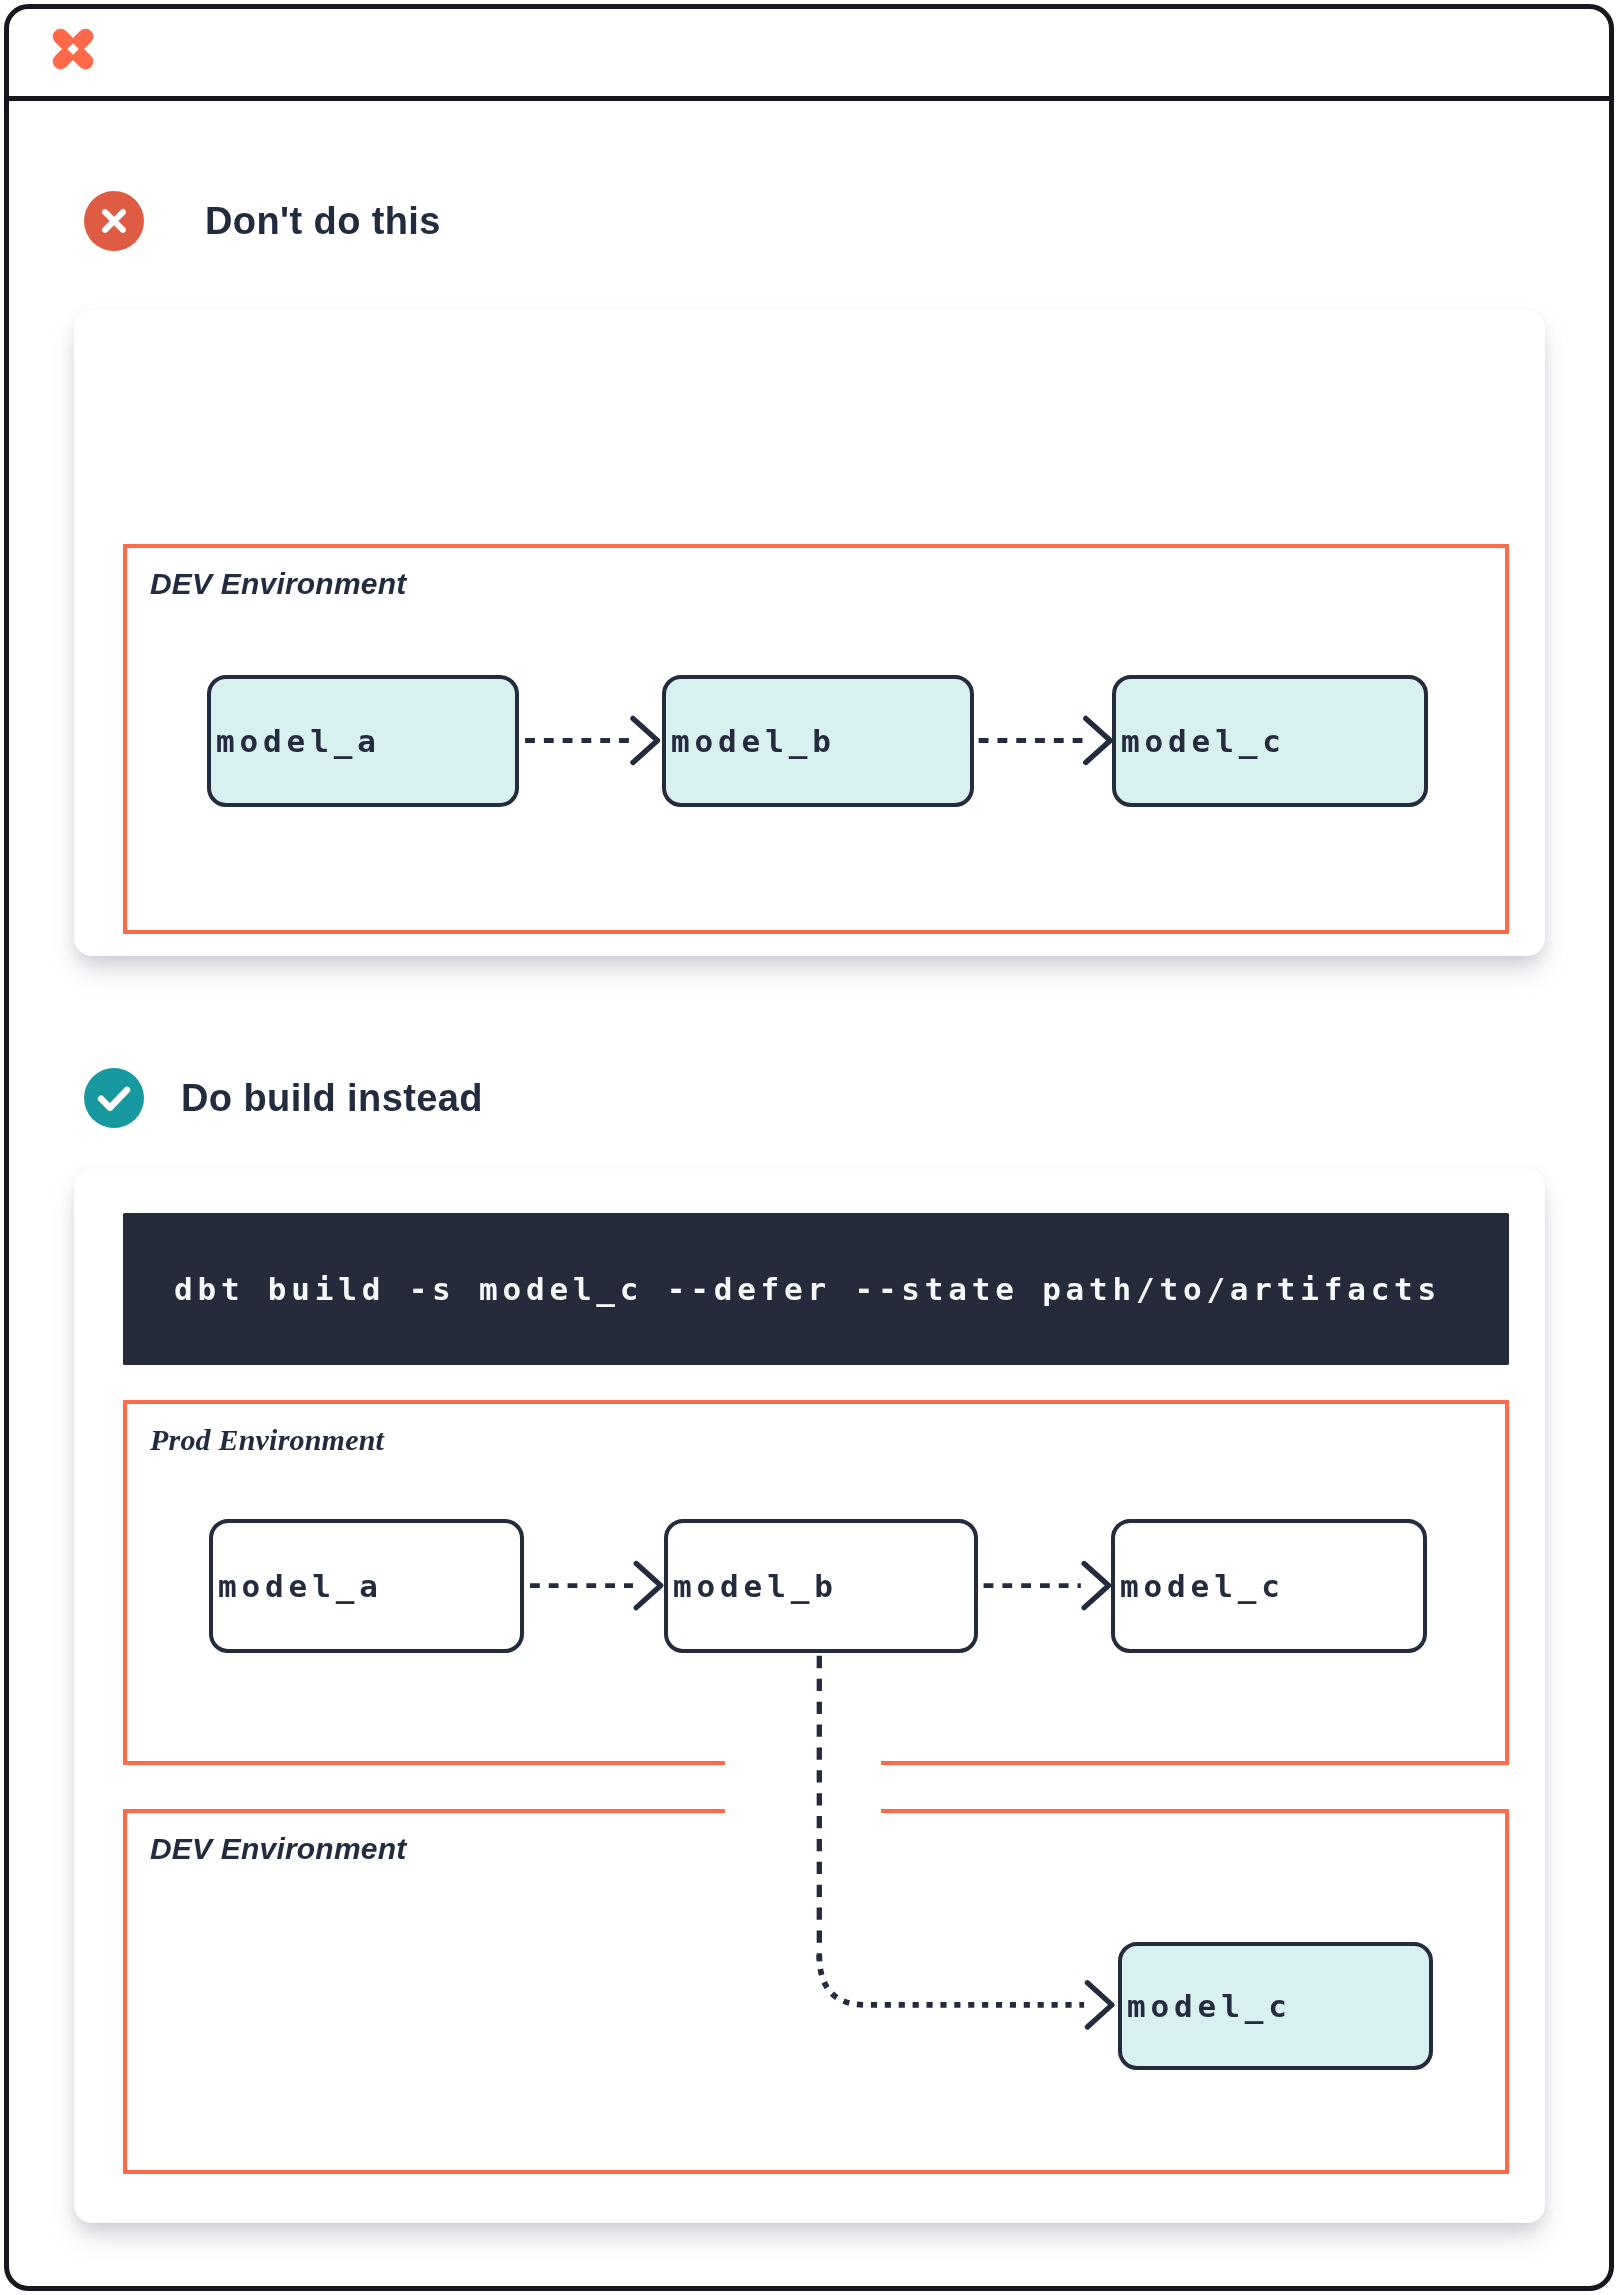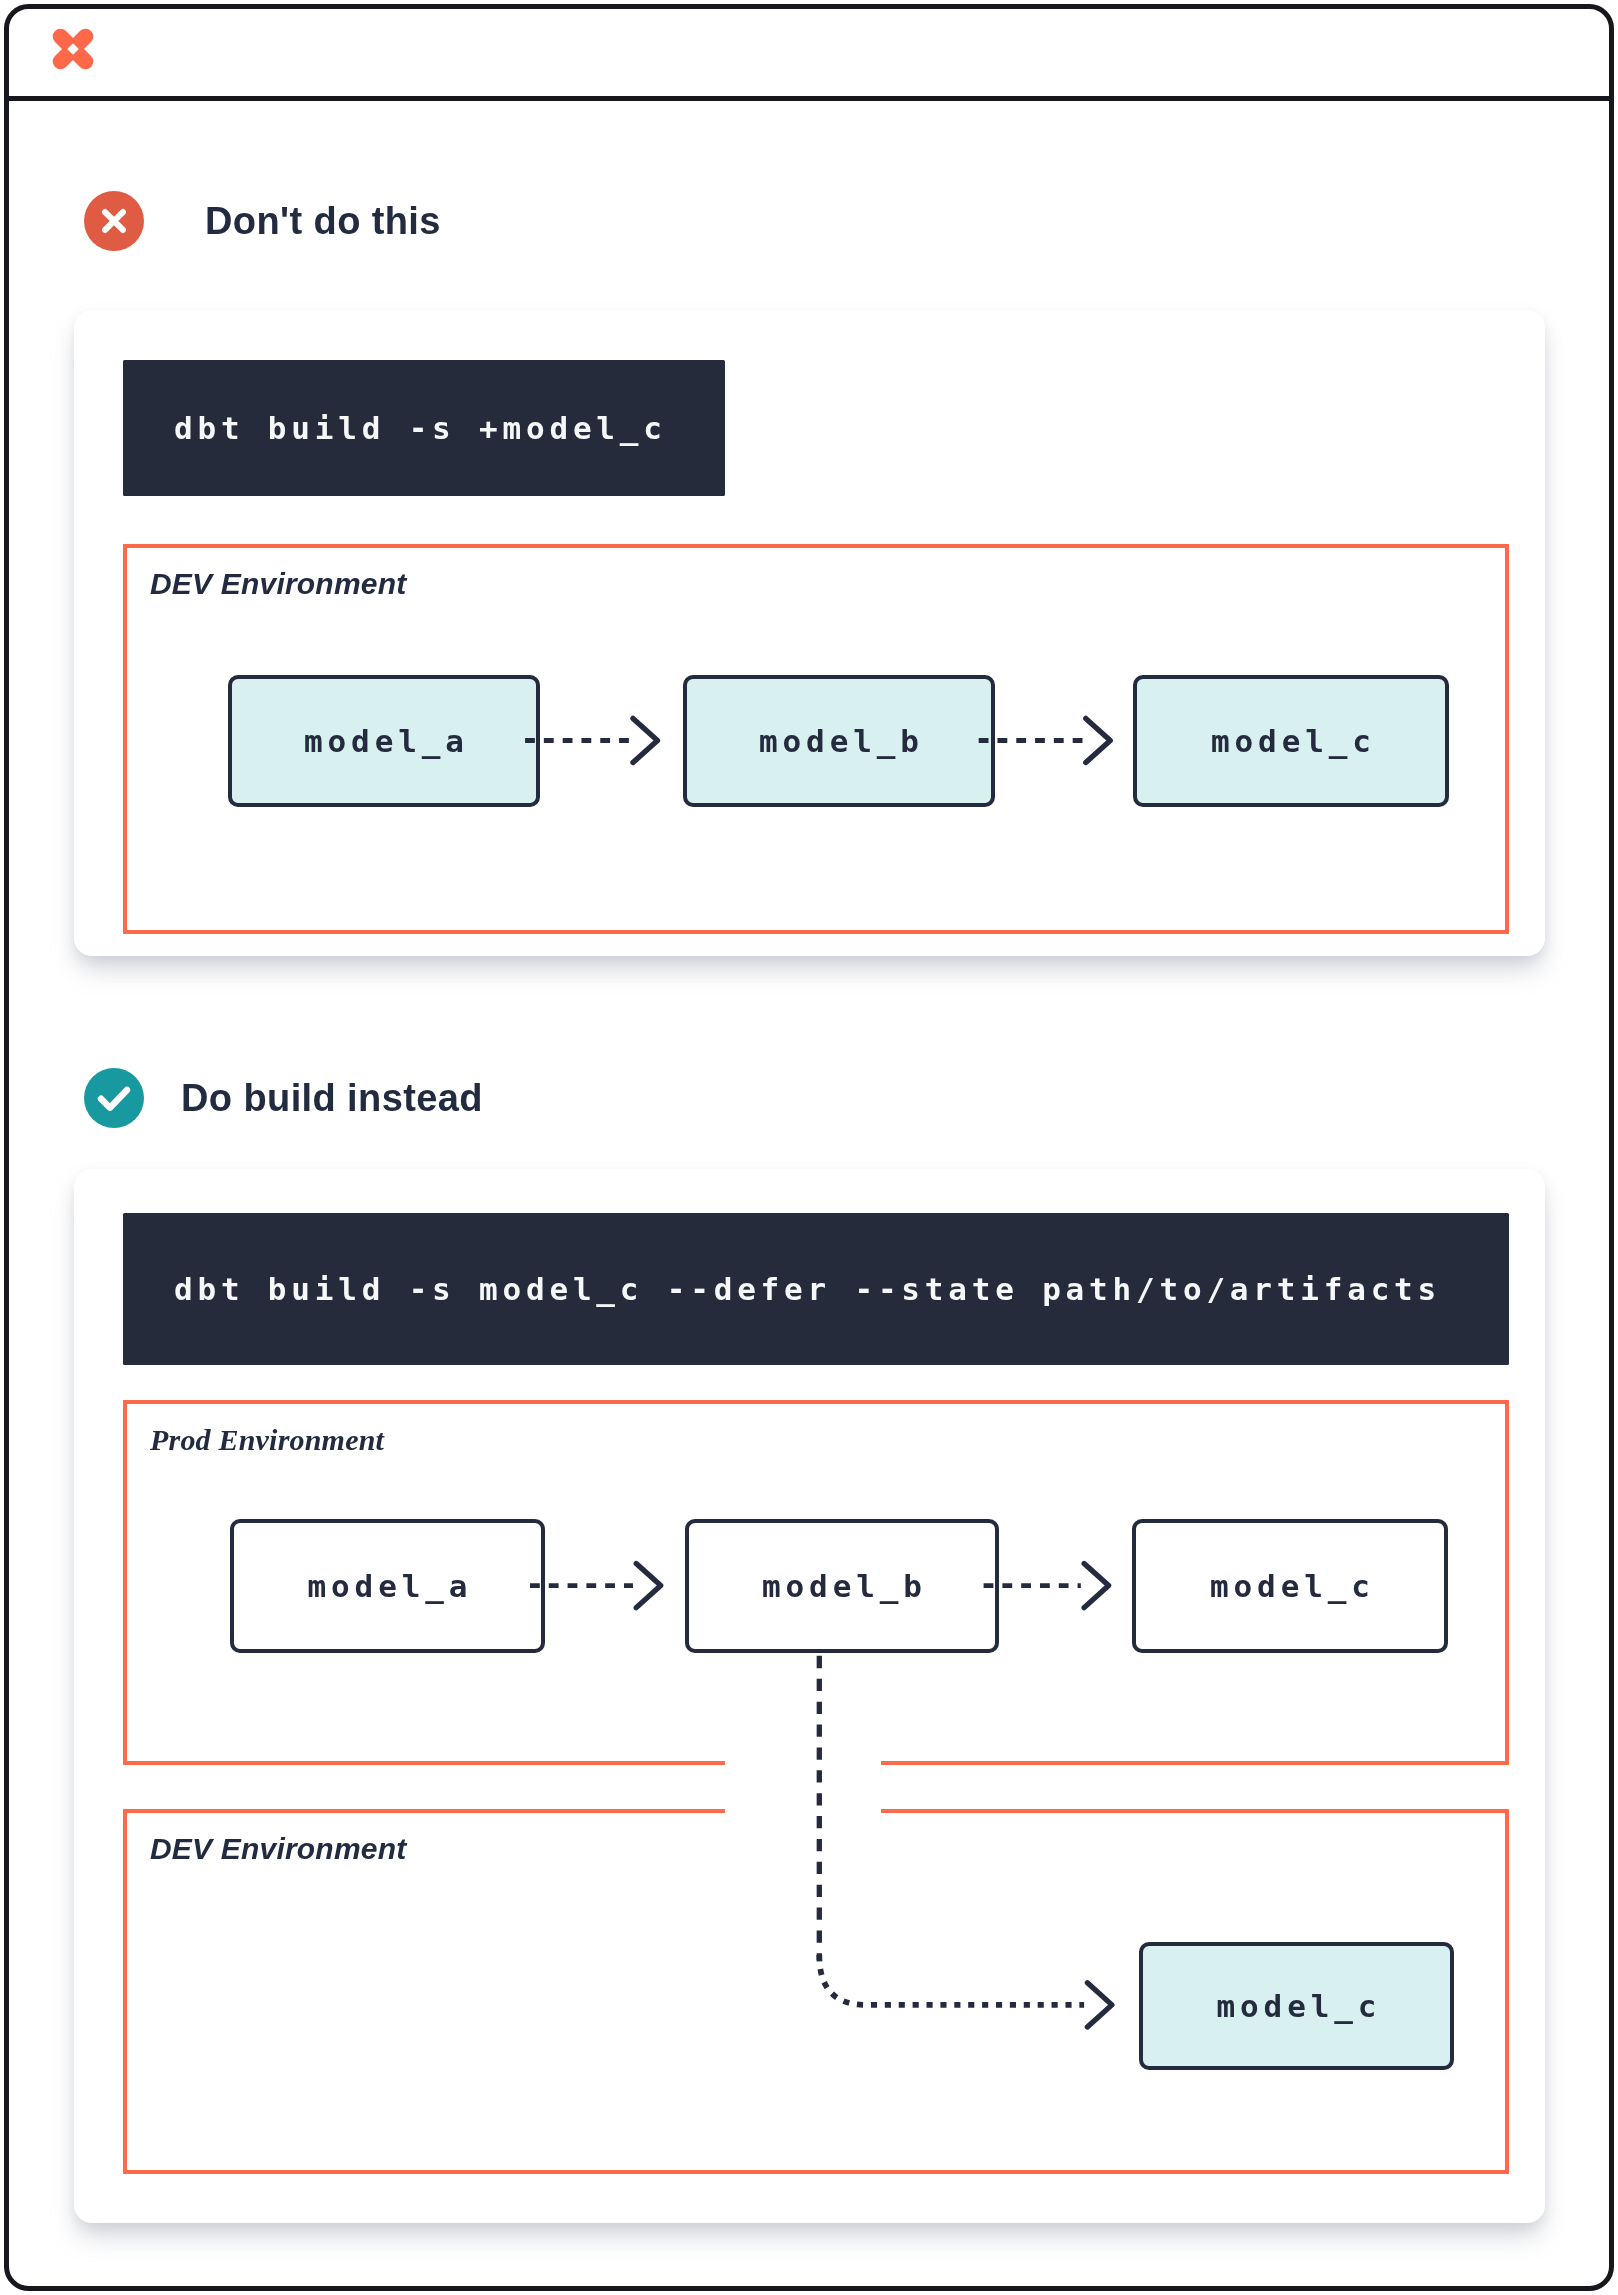--- a/index.html
+++ b/index.html
@@ -64,23 +64,23 @@
   }
   .env-box{
     position:absolute;border:4.9px solid var(--orange);background:#ffffff;
   }
   .env-label{
     position:absolute;
     font-size:30px;font-weight:700;font-style:italic;color:var(--heading);
     letter-spacing:0.2px;
   }
   .model-box{
-    position:absolute;border:4.1px solid var(--box-border);border-radius:10px;
+    position:absolute;border:4.1px solid var(--box-border);border-radius:19px;
     background:#ffffff;
-    display:flex;align-items:center;justify-content:center;margin-left:21px;
+    display:flex;align-items:center;
   }
   .model-box.teal{background:var(--teal-fill);}
   .model-box span{
     font-family:"DejaVu Sans Mono", monospace;
     font-size:31px;font-weight:700;color:var(--box-border);letter-spacing:4.9px;
     text-indent:4.9px;
   }
   .border-gap{
     position:absolute;background:#ffffff;
   }
@@ -115,23 +115,20 @@
       <g stroke="#ffffff" stroke-width="7.5" stroke-linecap="round">
         <line x1="26" y1="26" x2="48" y2="48"></line>
         <line x1="48" y1="26" x2="26" y2="48"></line>
       </g>
     </svg>
   </div>
   <div class="section-heading" style="top:196px;margin-left:24px;">Don't do this</div>
 
   <div class="card" style="top:310px;height:646px;"></div>
 
-  <div class="code-block" style="left:123px;top:360px;width:602px;height:136px;">
-    <span>dbt build -s +model_c</span>
-  </div>
 
   <div class="env-box" style="left:123px;top:544px;width:1386px;height:390px;"></div>
   <div class="env-label" style="left:150px;top:567px;">DEV Environment</div>
 
   <div class="model-box teal" style="left:207px;top:675px;width:312px;height:132px;">
     <span>model_a</span>
   </div>
   <div class="model-box teal" style="left:662px;top:675px;width:312px;height:132px;">
     <span>model_b</span>
   </div>

